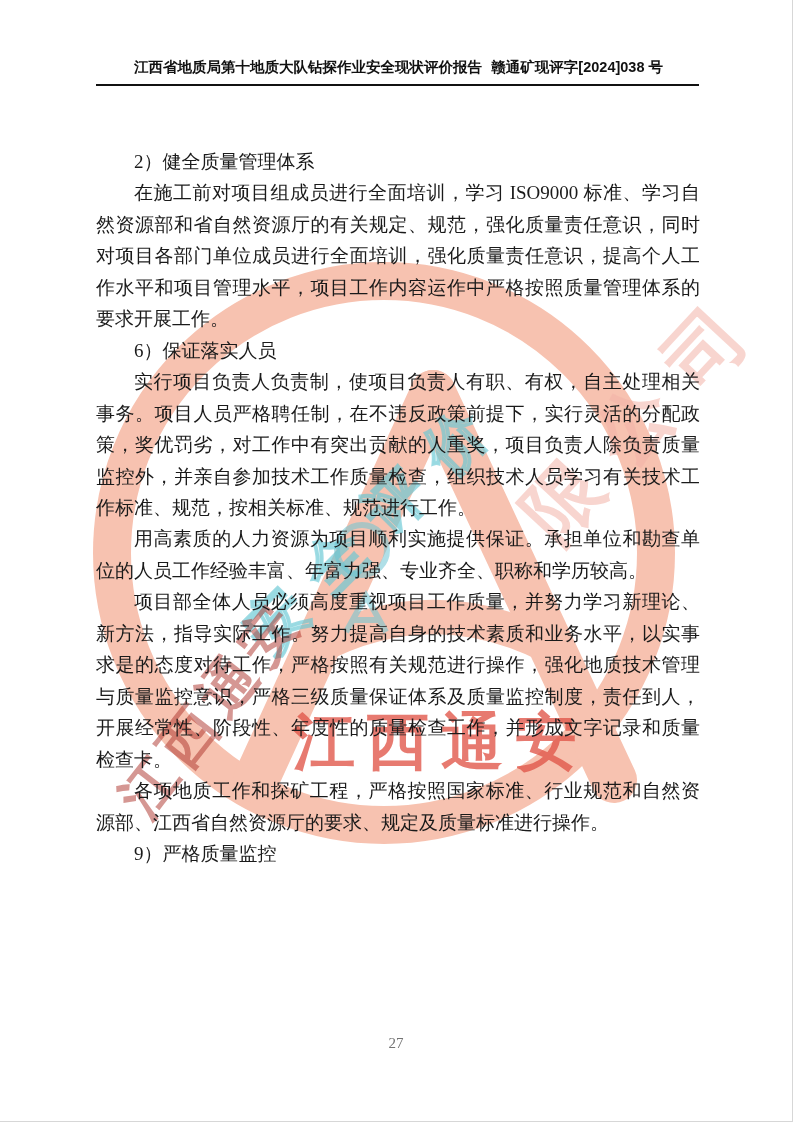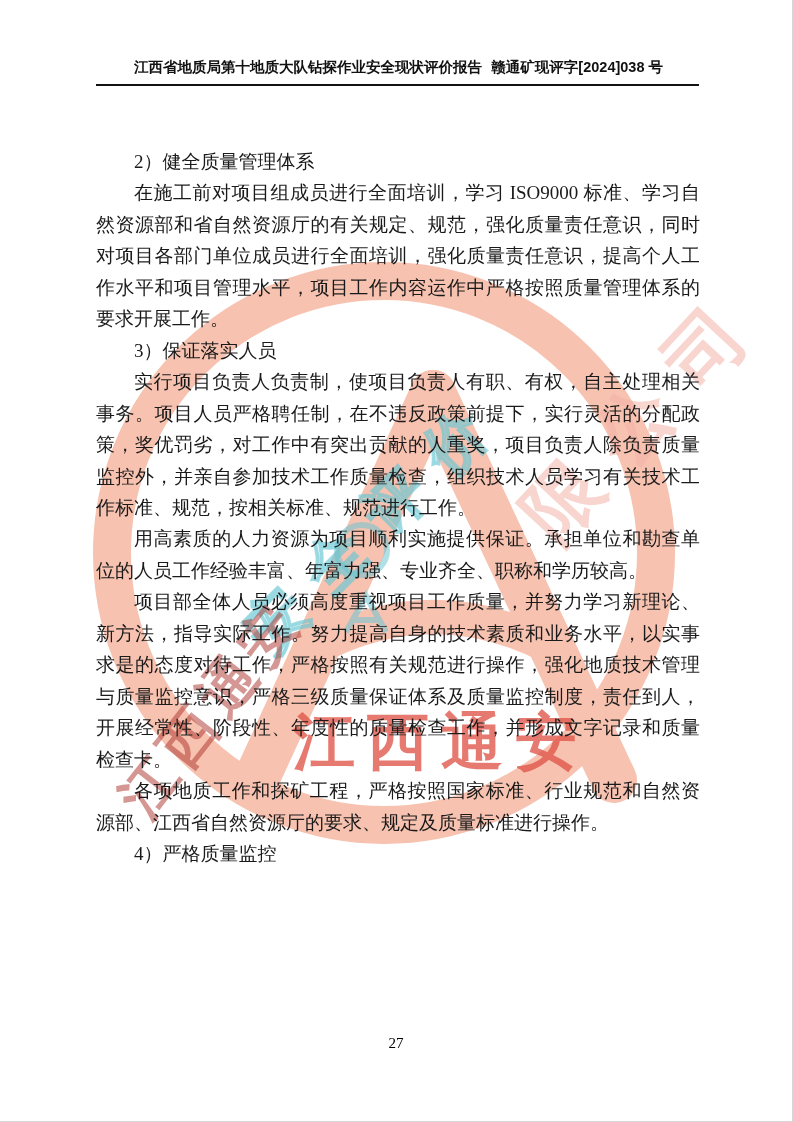--- a/index.html
+++ b/index.html
@@ -39,21 +39,21 @@
     font-family:"Liberation Sans",sans-serif;font-weight:bold;font-size:14.5px;
     color:#111;border-bottom:2px solid #111;padding:0 36px 7px 38px;
   }
   .content{
     position:absolute;z-index:2;left:96px;top:99px;width:604px;
     font-size:19px;line-height:31.45px;text-align:justify;text-justify:inter-ideograph;margin-top:47px;
   }
   .content p{margin:0;text-indent:2em;}
   .footer{
     position:absolute;z-index:2;left:0;top:1035px;width:100%;
-    text-align:center;font-size:15px;color:#000000;
+    text-align:center;font-size:15px;color:#737373;
   }
 </style>
 </head>
 <body>
 
 <div class="page">
 
   <svg class="wm wm-logo" width="793" height="1122" viewBox="0 0 793 1122">
     <g stroke="#f4ab92" fill="none" opacity="0.72">
       <circle cx="384" cy="553" r="272" stroke-width="38"></circle>
@@ -72,24 +72,24 @@
   <div class="wm wm-center">江西通安</div>
 
   <div class="header">
     <span>江西省地质局第十地质大队钻探作业安全现状评价报告</span>
     <span>赣通矿现评字[2024]038 号</span>
   </div>
 
   <div class="content" id="content">
       <p>2）健全质量管理体系</p>
       <p>在施工前对项目组成员进行全面培训，学习 ISO9000 标准、学习自然资源部和省自然资源厅的有关规定、规范，强化质量责任意识，同时对项目各部门单位成员进行全面培训，强化质量责任意识，提高个人工作水平和项目管理水平，项目工作内容运作中严格按照质量管理体系的要求开展工作。</p>
-      <p>3）保证落实人员</p>
+      <p>6）保证落实人员</p>
       <p>实行项目负责人负责制，使项目负责人有职、有权，自主处理相关事务。项目人员严格聘任制，在不违反政策前提下，实行灵活的分配政策，奖优罚劣，对工作中有突出贡献的人重奖，项目负责人除负责质量监控外，并亲自参加技术工作质量检查，组织技术人员学习有关技术工作标准、规范，按相关标准、规范进行工作。</p>
       <p>用高素质的人力资源为项目顺利实施提供保证。承担单位和勘查单位的人员工作经验丰富、年富力强、专业齐全、职称和学历较高。</p>
       <p>项目部全体人员必须高度重视项目工作质量，并努力学习新理论、新方法，指导实际工作。努力提高自身的技术素质和业务水平，以实事求是的态度对待工作，严格按照有关规范进行操作，强化地质技术管理与质量监控意识，严格三级质量保证体系及质量监控制度，责任到人，开展经常性、阶段性、年度性的质量检查工作，并形成文字记录和质量检查卡。</p>
       <p>各项地质工作和探矿工程，严格按照国家标准、行业规范和自然资源部、江西省自然资源厅的要求、规定及质量标准进行操作。</p>
-      <p>4）严格质量监控</p>
+      <p>9）严格质量监控</p>
     </div>
 
   <div class="footer">
     <span>27</span>
   </div>
 </div>
 
 </body></html>

